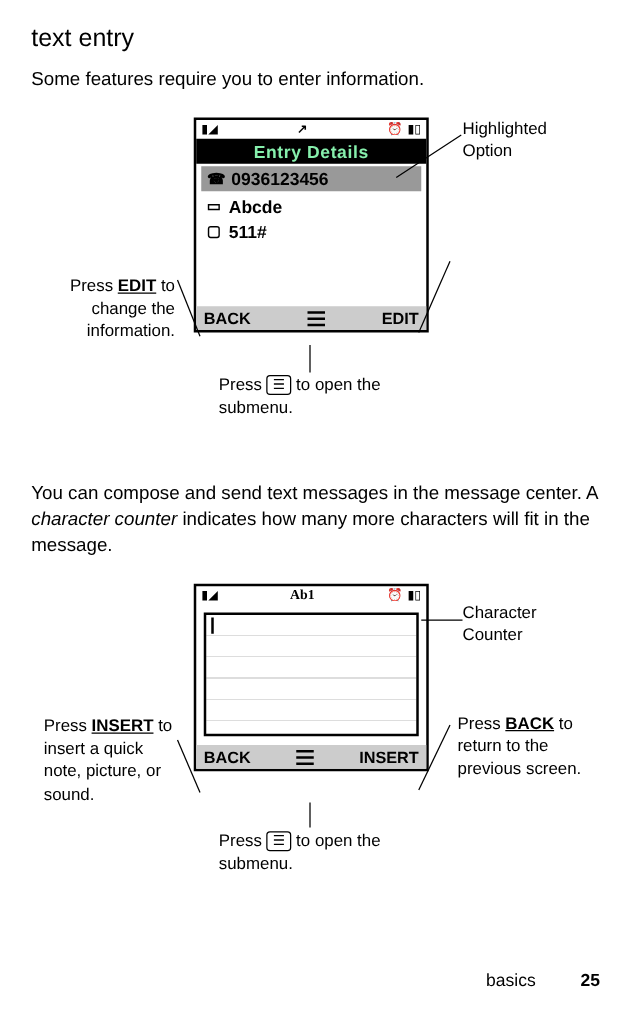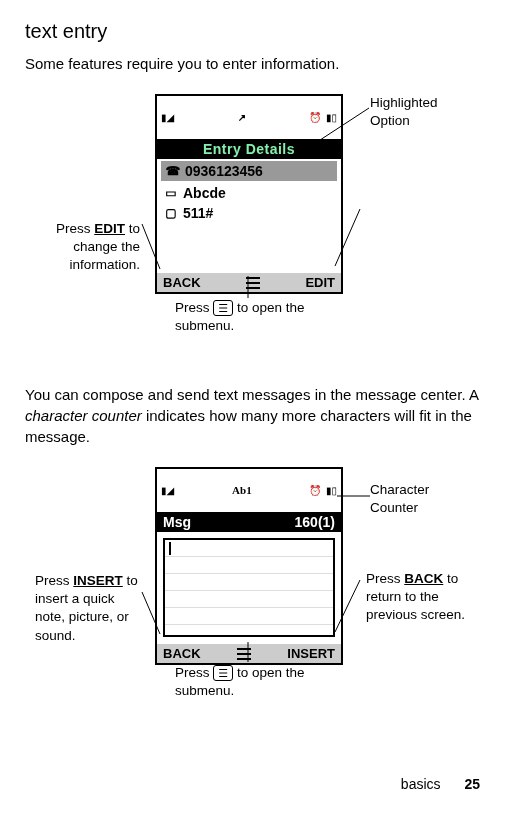--- a/index.html
+++ b/index.html
@@ -41,21 +41,21 @@
     top: 0px;
     width: 184px;
     border: 2px solid #000;
     background: #fff;
     font-family: "Arial Black", Arial, sans-serif;
   }
   .status {
     display: flex;
     justify-content: space-between;
     align-items: center;
-    padding: 16px 4px;
+    padding: 2px 4px;
     font-size: 11px;
     line-height: 1;
   }
   .status .left, .status .center, .status .right {
     display: flex;
     gap: 4px;
     align-items: center;
   }
   .signal::before { content: "▮◢"; font-size:10px; }
   .battery::before { content: "▮▯"; font-size:10px; }
@@ -176,21 +176,21 @@
 
   
   .footer {
     position: absolute;
     bottom: 15px;
     right: 25px;
     font-size: 14px;
   }
   .footer .pagenum {
     font-weight: bold;
-    margin-left: 20px;
+    margin-left: 32px;
   }
   .emptyrow {
     height: 50px;
   }
 </style>
 </head>
 <body>
 
 <h1>text entry</h1>
 <p class="intro">Some features require you to enter information.</p>
@@ -276,24 +276,20 @@
           <span class="signal"></span>
         </div>
       <div class="center" style="font-weight:bold; font-family:'Arial Black';">
           <span>Ab1</span>
         </div>
       <div class="right">
           <span class="alarm"></span>
           <span class="battery"></span>
         </div>
     </div>
-    <div class="titlebar2">
-      <span>Msg</span>
-      <span>160(1)</span>
-    </div>
     <div class="msgbody">
       <div class="textarea">
         <div class="cursor"></div>
       </div>
     </div>
     <div class="softkeys">
       <span>BACK</span>
       <span class="menu">
           <span></span>
           <span></span>

